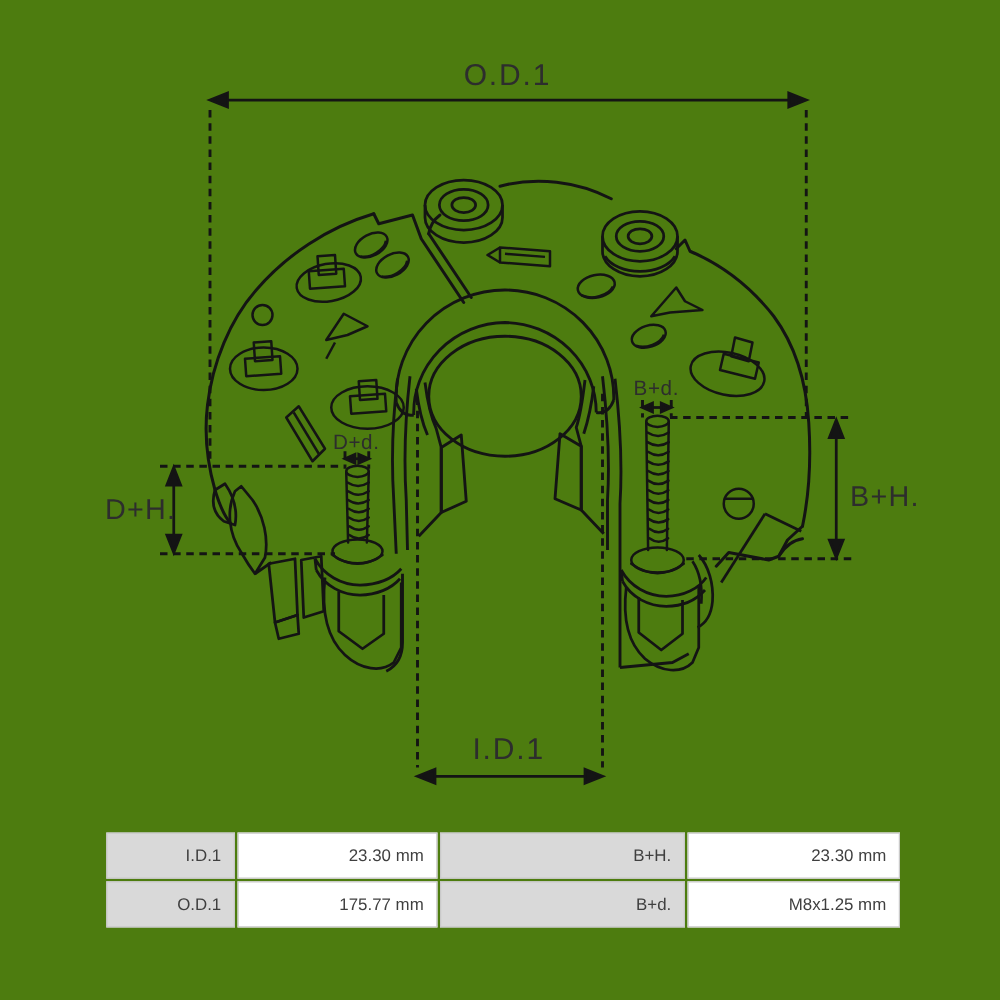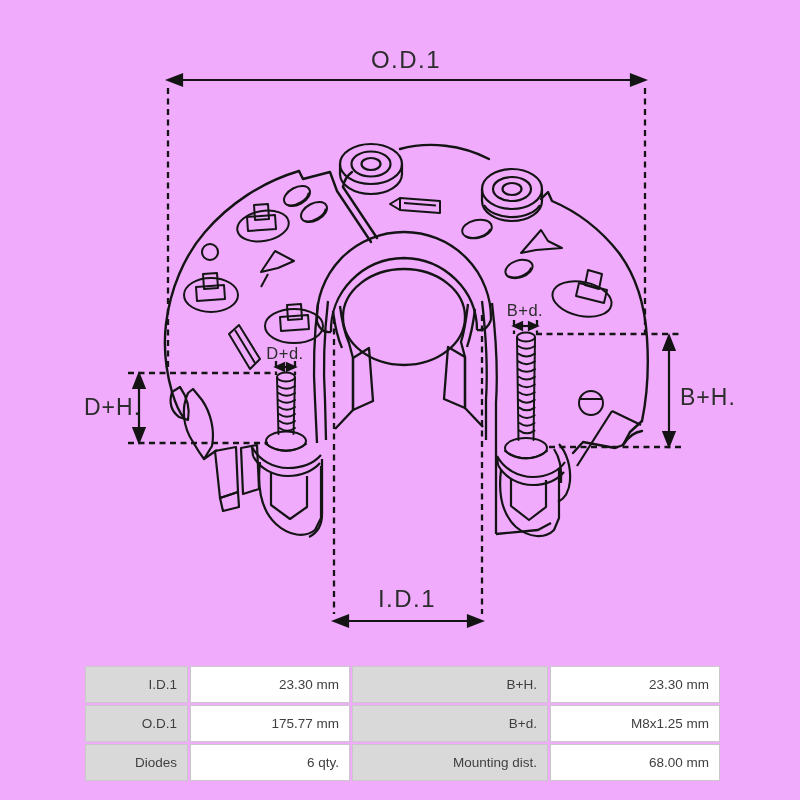--- a/index.html
+++ b/index.html
@@ -1,16 +1,16 @@
 <!DOCTYPE html>
 <html><head>
 <meta charset="utf-8">
 <style>
   html,body{margin:0;padding:0;background:#fff;}
-  .stage{position:relative;width:800px;height:800px;background:#f0abfc;overflow:hidden;
+  .stage{position:relative;width:800px;height:800px;background:#4d7c0f;overflow:hidden;
          font-family:"Liberation Sans",sans-serif;}
   .drawing{position:absolute;left:0;top:0;}
   .spec-table{position:absolute;left:83px;top:664px;width:639px;
               border-collapse:separate;border-spacing:2px;table-layout:fixed;}
   .spec-table td{height:35px;padding:0 10px 0 4px;text-align:right;vertical-align:middle;
                  font-size:13.5px;color:#3f3f3f;border:1px solid #c9c9c9;background:#fff;
                  white-space:nowrap;overflow:hidden;}
   .spec-table td.lbl{background:#d9d9d9;}
   svg text{font-family:"Liberation Sans",sans-serif;fill:#2d2d2d;}
   .dim-lg{font-size:24px;letter-spacing:1.5px;}
@@ -237,22 +237,16 @@
         <td>23.30 mm</td>
         <td class="lbl">B+H.</td>
         <td>23.30 mm</td>
       </tr>
       <tr>
         <td class="lbl">O.D.1</td>
         <td>175.77 mm</td>
         <td class="lbl">B+d.</td>
         <td>M8x1.25 mm</td>
       </tr>
-      <tr>
-        <td class="lbl">Diodes</td>
-        <td>6 qty.</td>
-        <td class="lbl">Mounting dist.</td>
-        <td>68.00 mm</td>
-      </tr>
     </tbody>
   </table>
 
 </div>
 
 </body></html>

